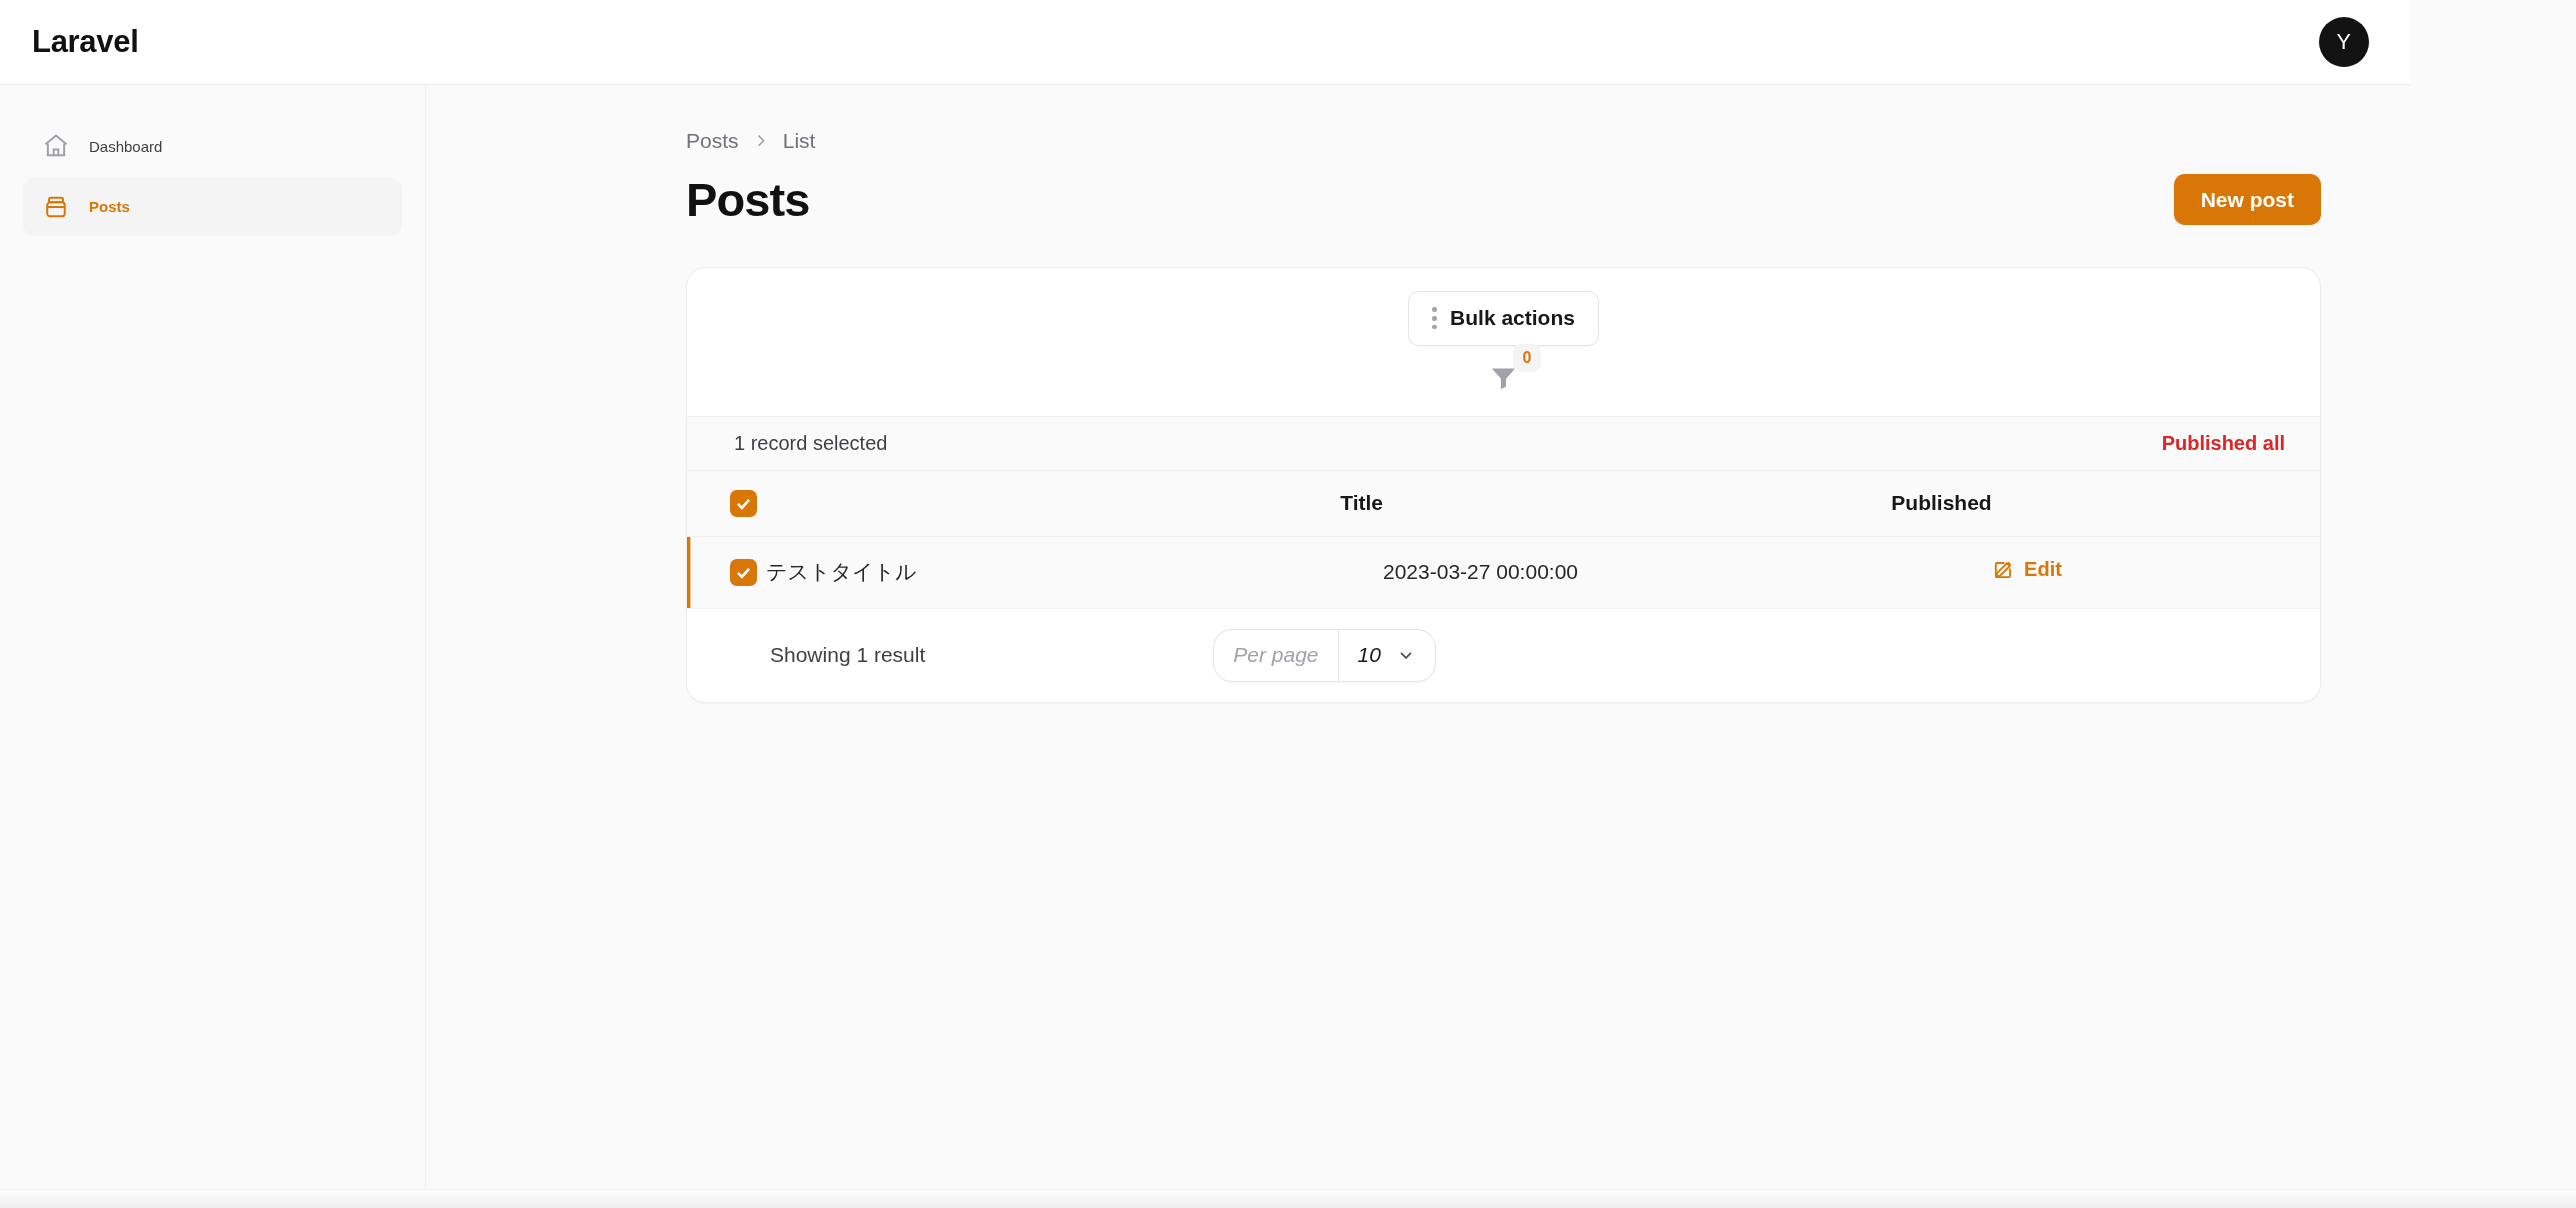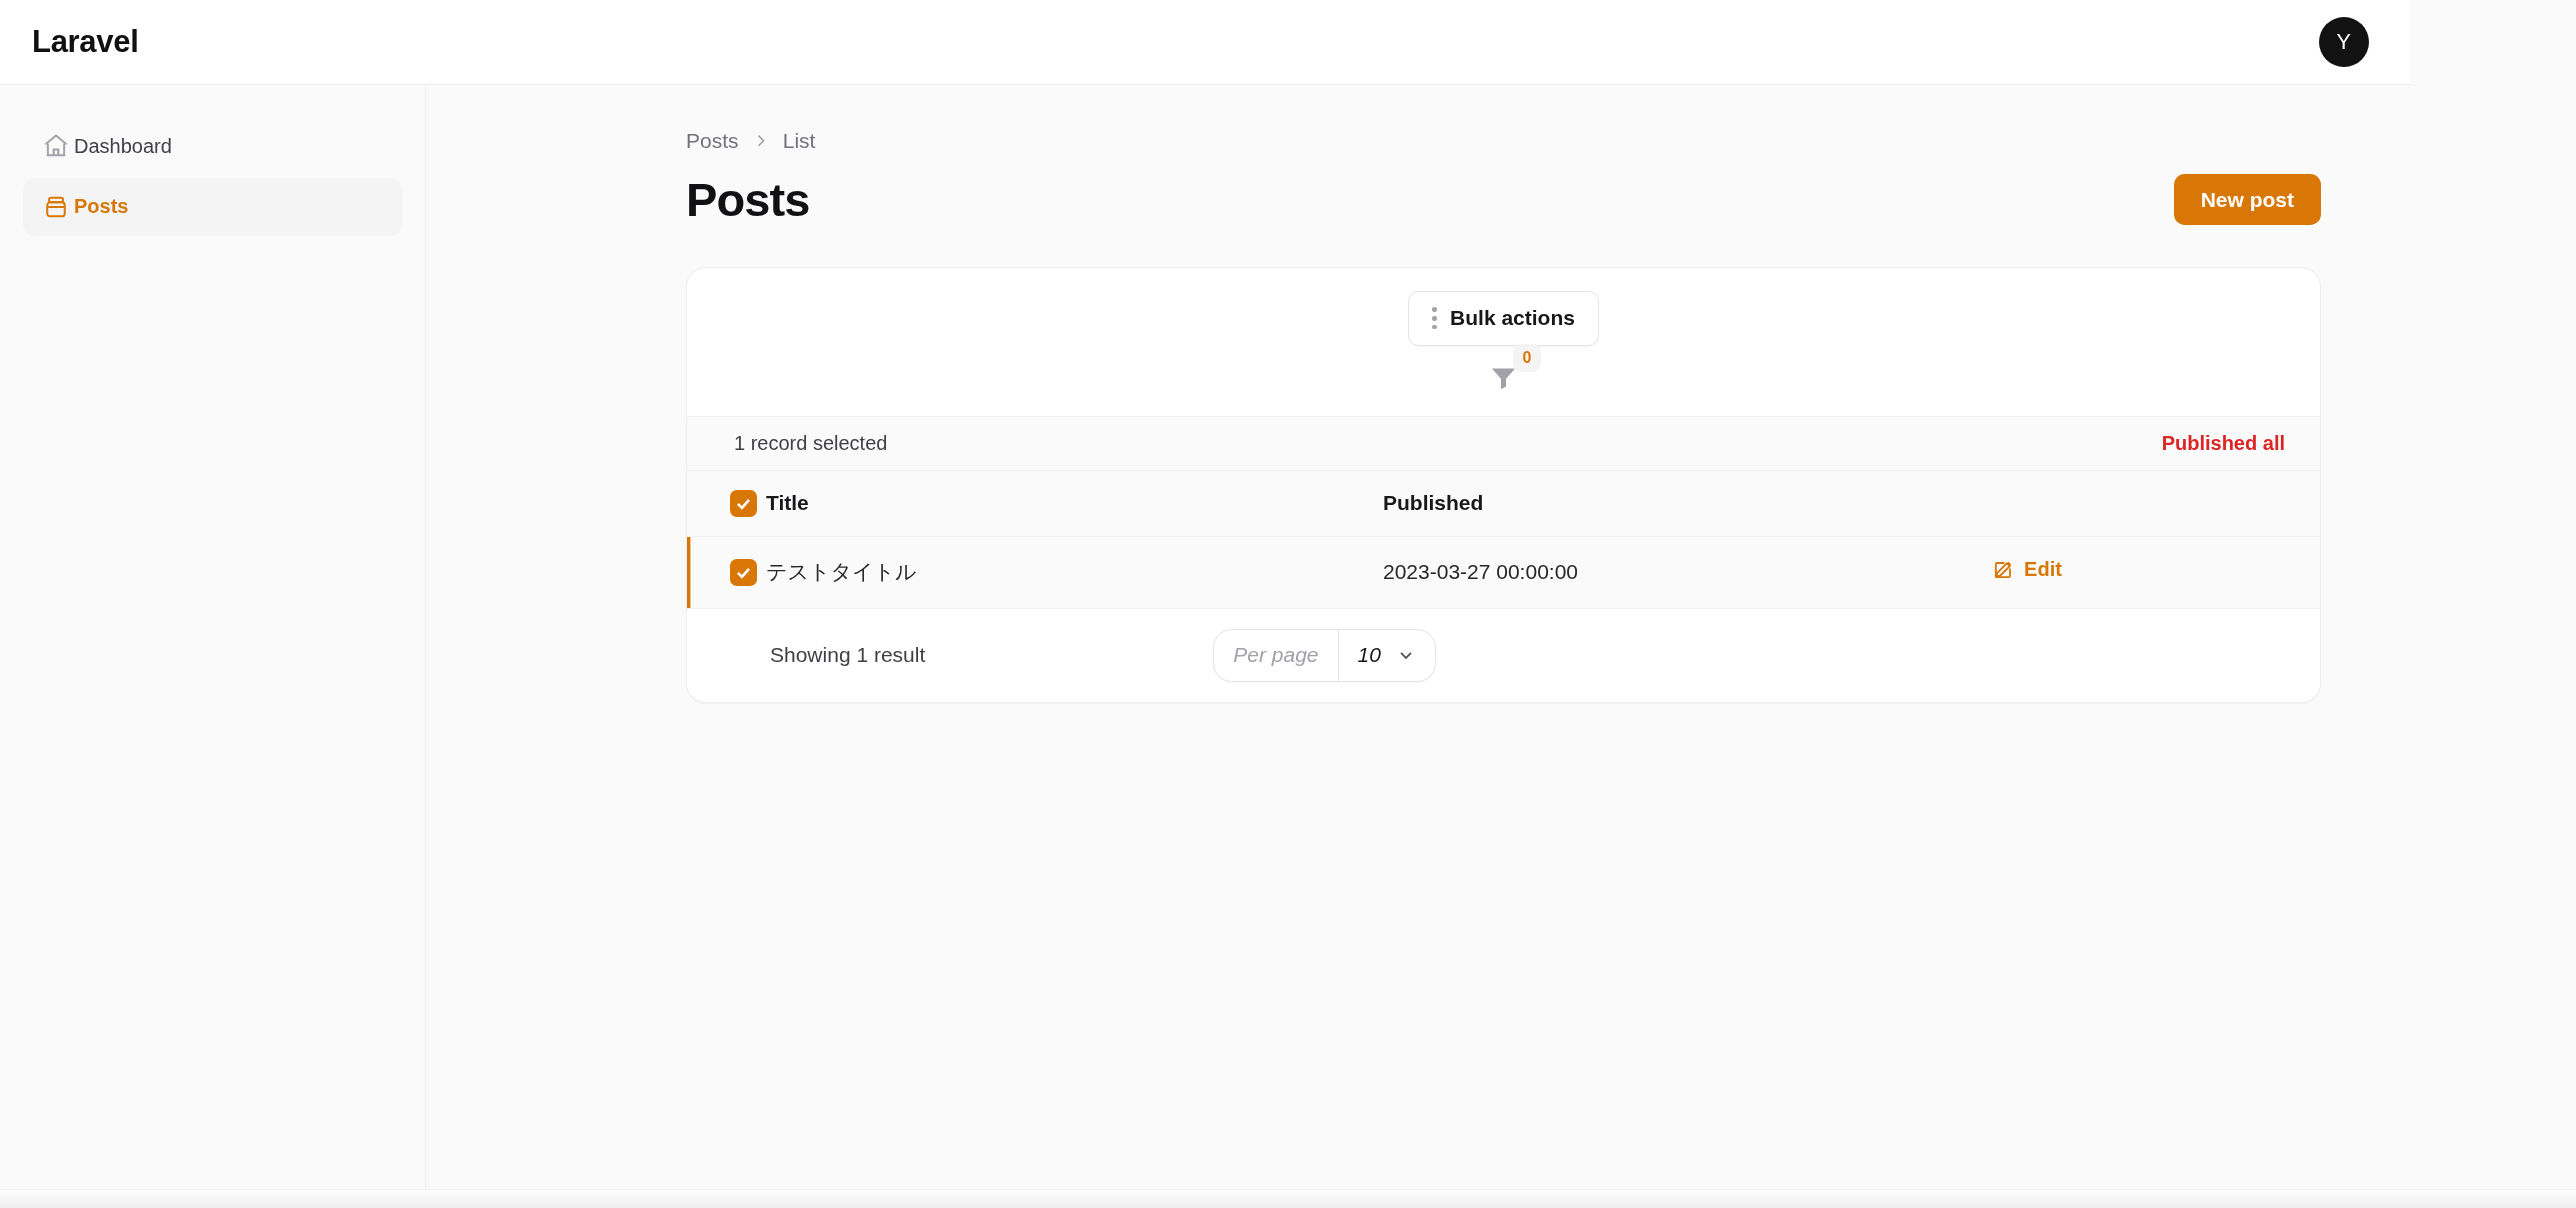--- a/index.html
+++ b/index.html
@@ -58,25 +58,25 @@
     top: 85px; left: 0;
     width: 426px;
     height: 1124px;
     background: #fafafa;
     border-right: 0.7px solid #f0f0f0;
     padding: 32px 23px 0 23px;
   }
   .nav-item {
     display: flex;
     align-items: center;
-    gap: 4px;
+    gap: 19px;
     height: 58px;
     padding: 0 19px;
     border-radius: 12px;
-    font-size: 20px;
+    font-size: 15px;
     color: #3f3f46;
     font-weight: 400;
     margin-bottom: 2.7px;
     cursor: pointer;
   }
   .nav-item .nav-ico {
     width: 28px; height: 28px;
     display: flex; align-items: center; justify-content: center;
     flex: none;
   }
@@ -206,21 +206,21 @@
   .deselect-link {
     font-size: 20px;
     font-weight: bold;
     color: #dc2626;
     cursor: pointer;
   }
 
   table.data { width: 100%; border-collapse: collapse; }
   table.data thead tr { background: #fafafa; }
   table.data th {
-    text-align: left;
+    text-align: right;
     font-size: 21px;
     font-weight: bold;
     color: #18181b;
     padding: 19px 0;
     border-bottom: 0.7px solid #f0f0f0;
   }
   table.data td {
     font-size: 21px;
     color: #27272a;
     padding: 21.5px 0;

